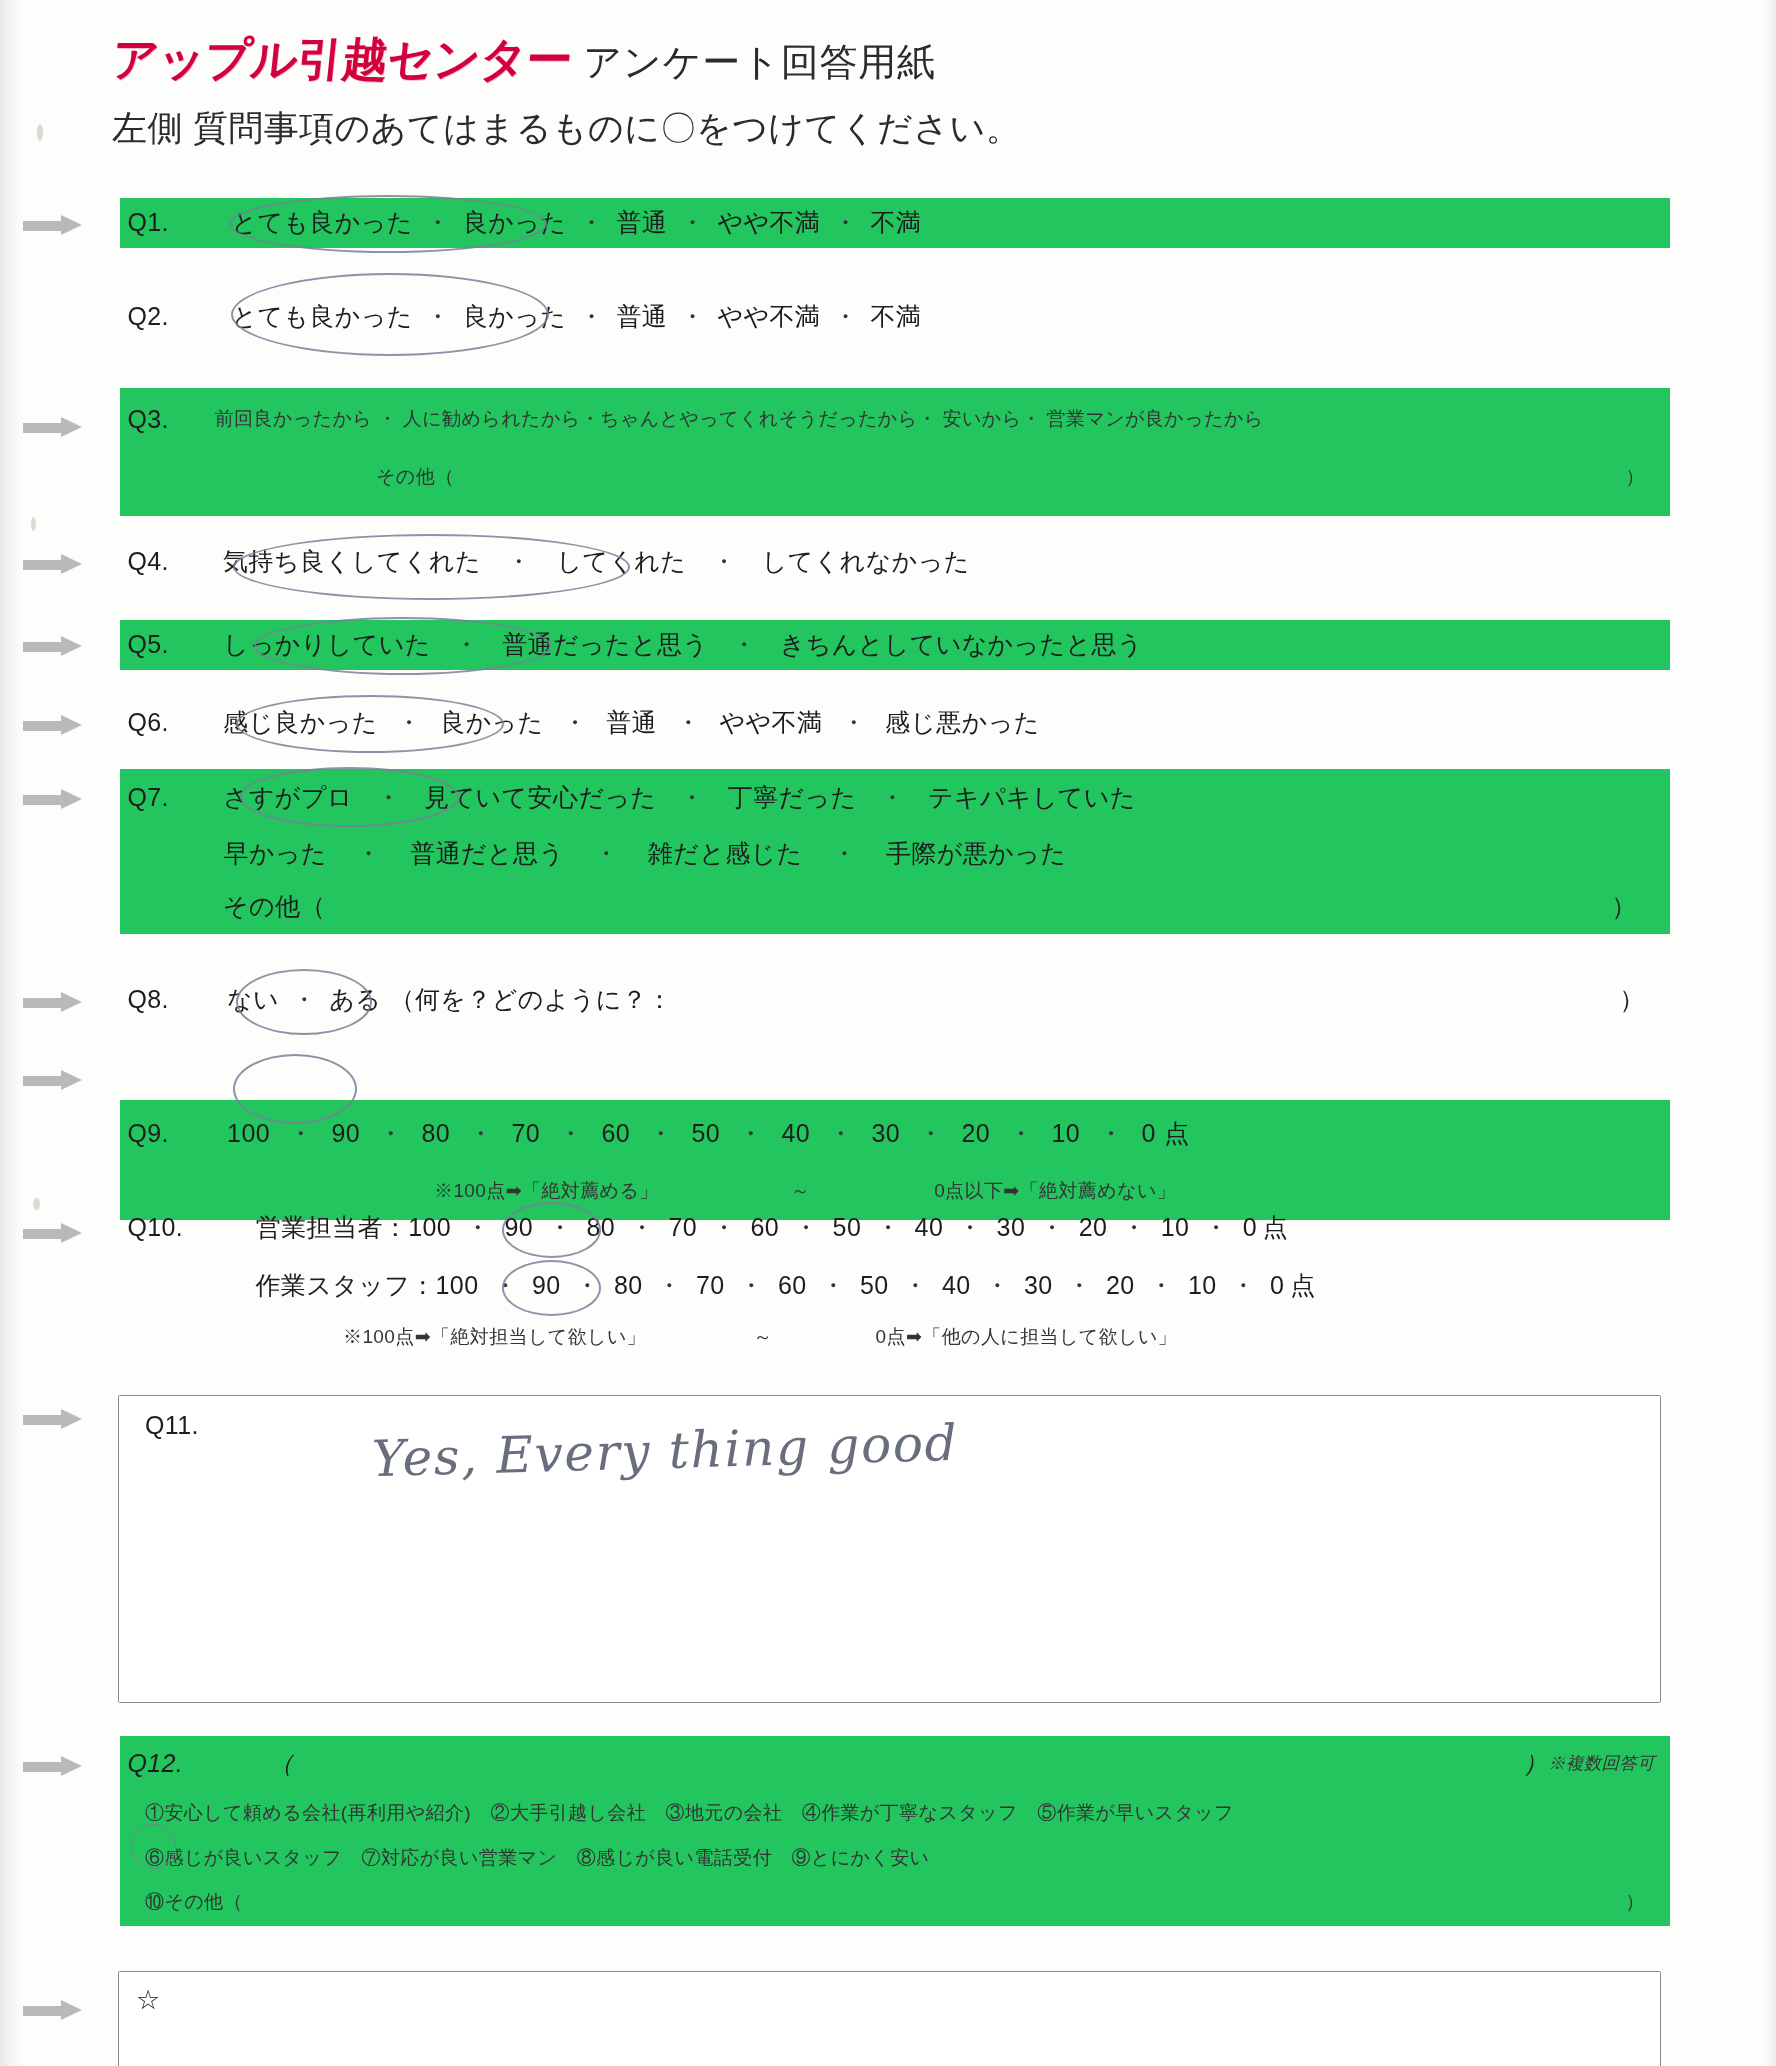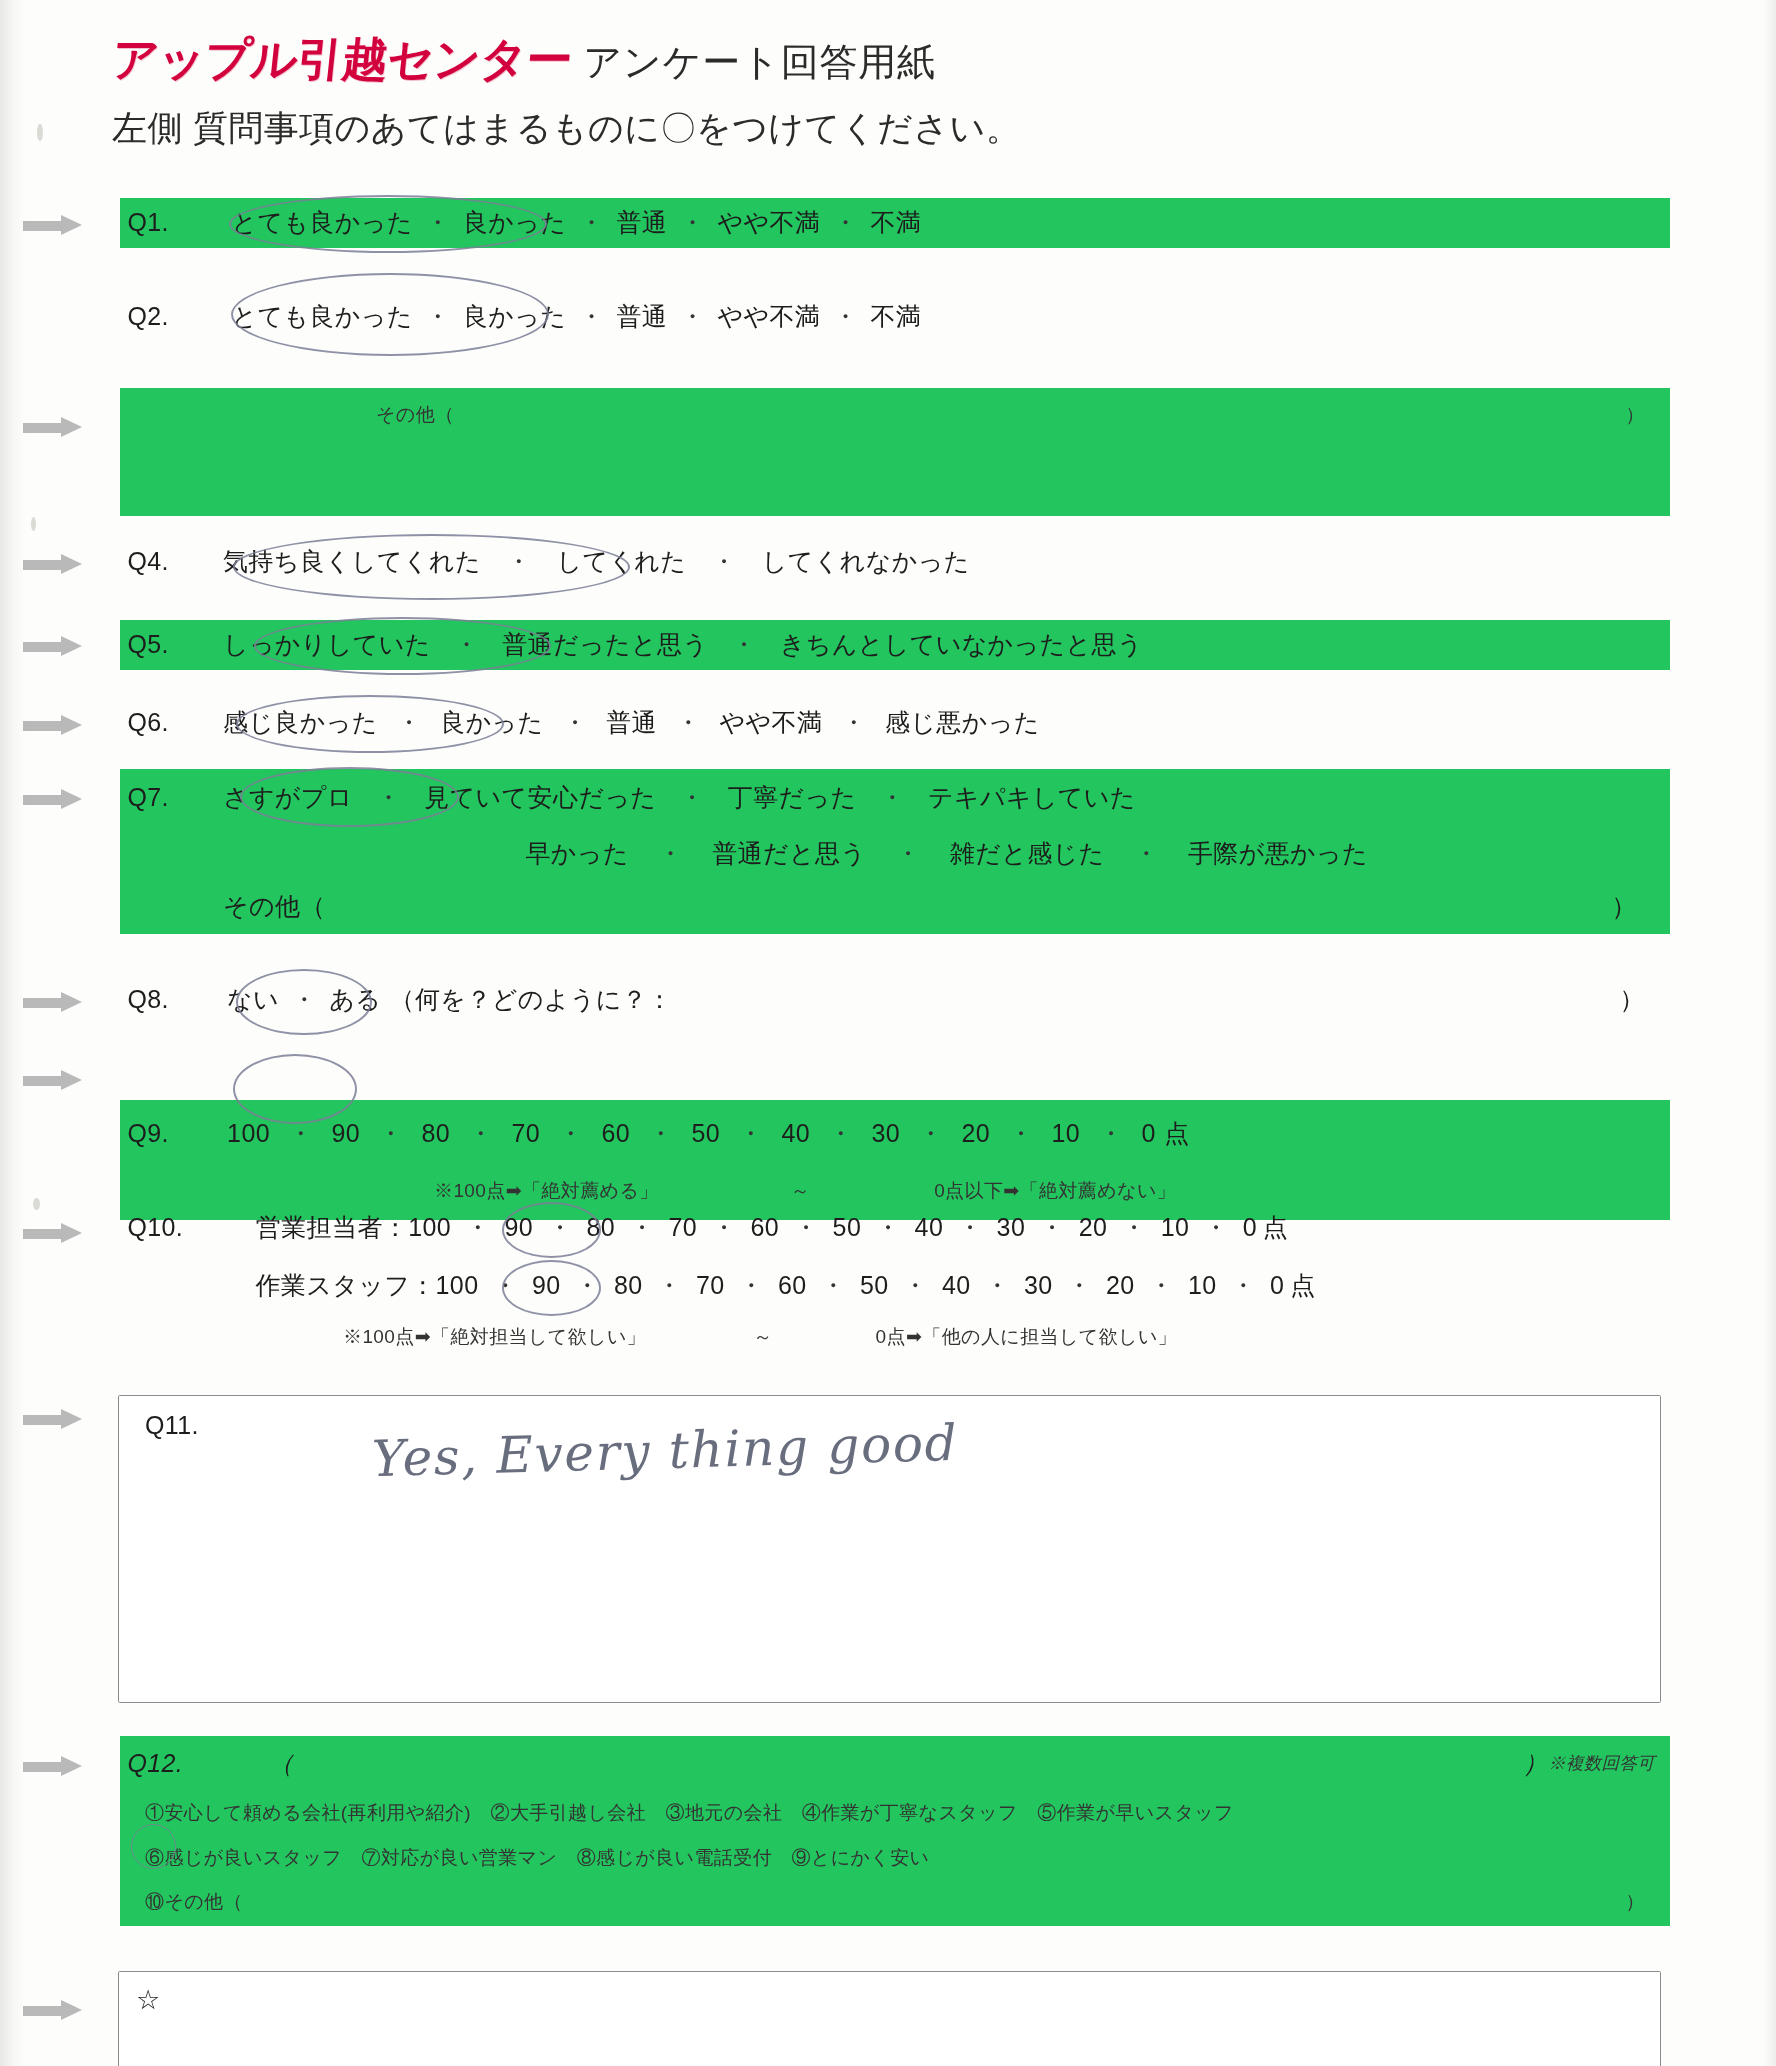--- a/index.html
+++ b/index.html
@@ -254,20 +254,24 @@
       <span class="opt">普通</span>
       <span class="sep">・</span>
       <span class="opt">やや不満</span>
       <span class="sep">・</span>
       <span class="opt">不満</span>
     </div>
   </div>
   <div class="circle" style="left:231px; top:273px; width:314px; height:79px;"></div>
 
   <div class="q shaded" style="top:388px; height:128px;">
+    <div class="qline" style="height:62px;">
+      <span class="qlabel">Q3.</span>
+      <span class="small" style="padding-left:8.3px;">前回良かったから ・ 人に勧められたから・ちゃんとやってくれそうだったから・ 安いから・ 営業マンが良かったから</span>
+    </div>
     <div class="qline" style="height:54px; padding-left:256px; justify-content:space-between; padding-right:25px;">
       <span class="small">その他（</span>
       <span class="small">）</span>
     </div>
   </div>
 
   <div class="q" style="top:537px; height:50px;">
     <div class="qline">
       <span class="qlabel">Q4.</span>
       <span class="opt" style="padding-left:16.5px;">気持ち良くしてくれた</span>
@@ -311,21 +315,21 @@
     <div class="qline" style="height:56px;">
       <span class="qlabel">Q7.</span>
       <span class="opt" style="padding-left:16.5px;">さすがプロ</span>
       <span class="sep" style="padding:0 23px;">・</span>
       <span class="opt">見ていて安心だった</span>
       <span class="sep" style="padding:0 23px;">・</span>
       <span class="opt">丁寧だった</span>
       <span class="sep" style="padding:0 23px;">・</span>
       <span class="opt">テキパキしていた</span>
     </div>
-    <div class="qline" style="height:56px; padding-left:87px;justify-content:center;">
+    <div class="qline" style="height:56px; padding-left:87px;">
       <span class="opt" style="padding-left:16.5px;">早かった</span>
       <span class="sep" style="padding:0 29px;">・</span>
       <span class="opt">普通だと思う</span>
       <span class="sep" style="padding:0 29px;">・</span>
       <span class="opt">雑だと感じた</span>
       <span class="sep" style="padding:0 29px;">・</span>
       <span class="opt">手際が悪かった</span>
     </div>
     <div class="qline" style="height:50px; padding-left:103px; justify-content:space-between; padding-right:33px;">
       <span class="opt">その他（</span>

